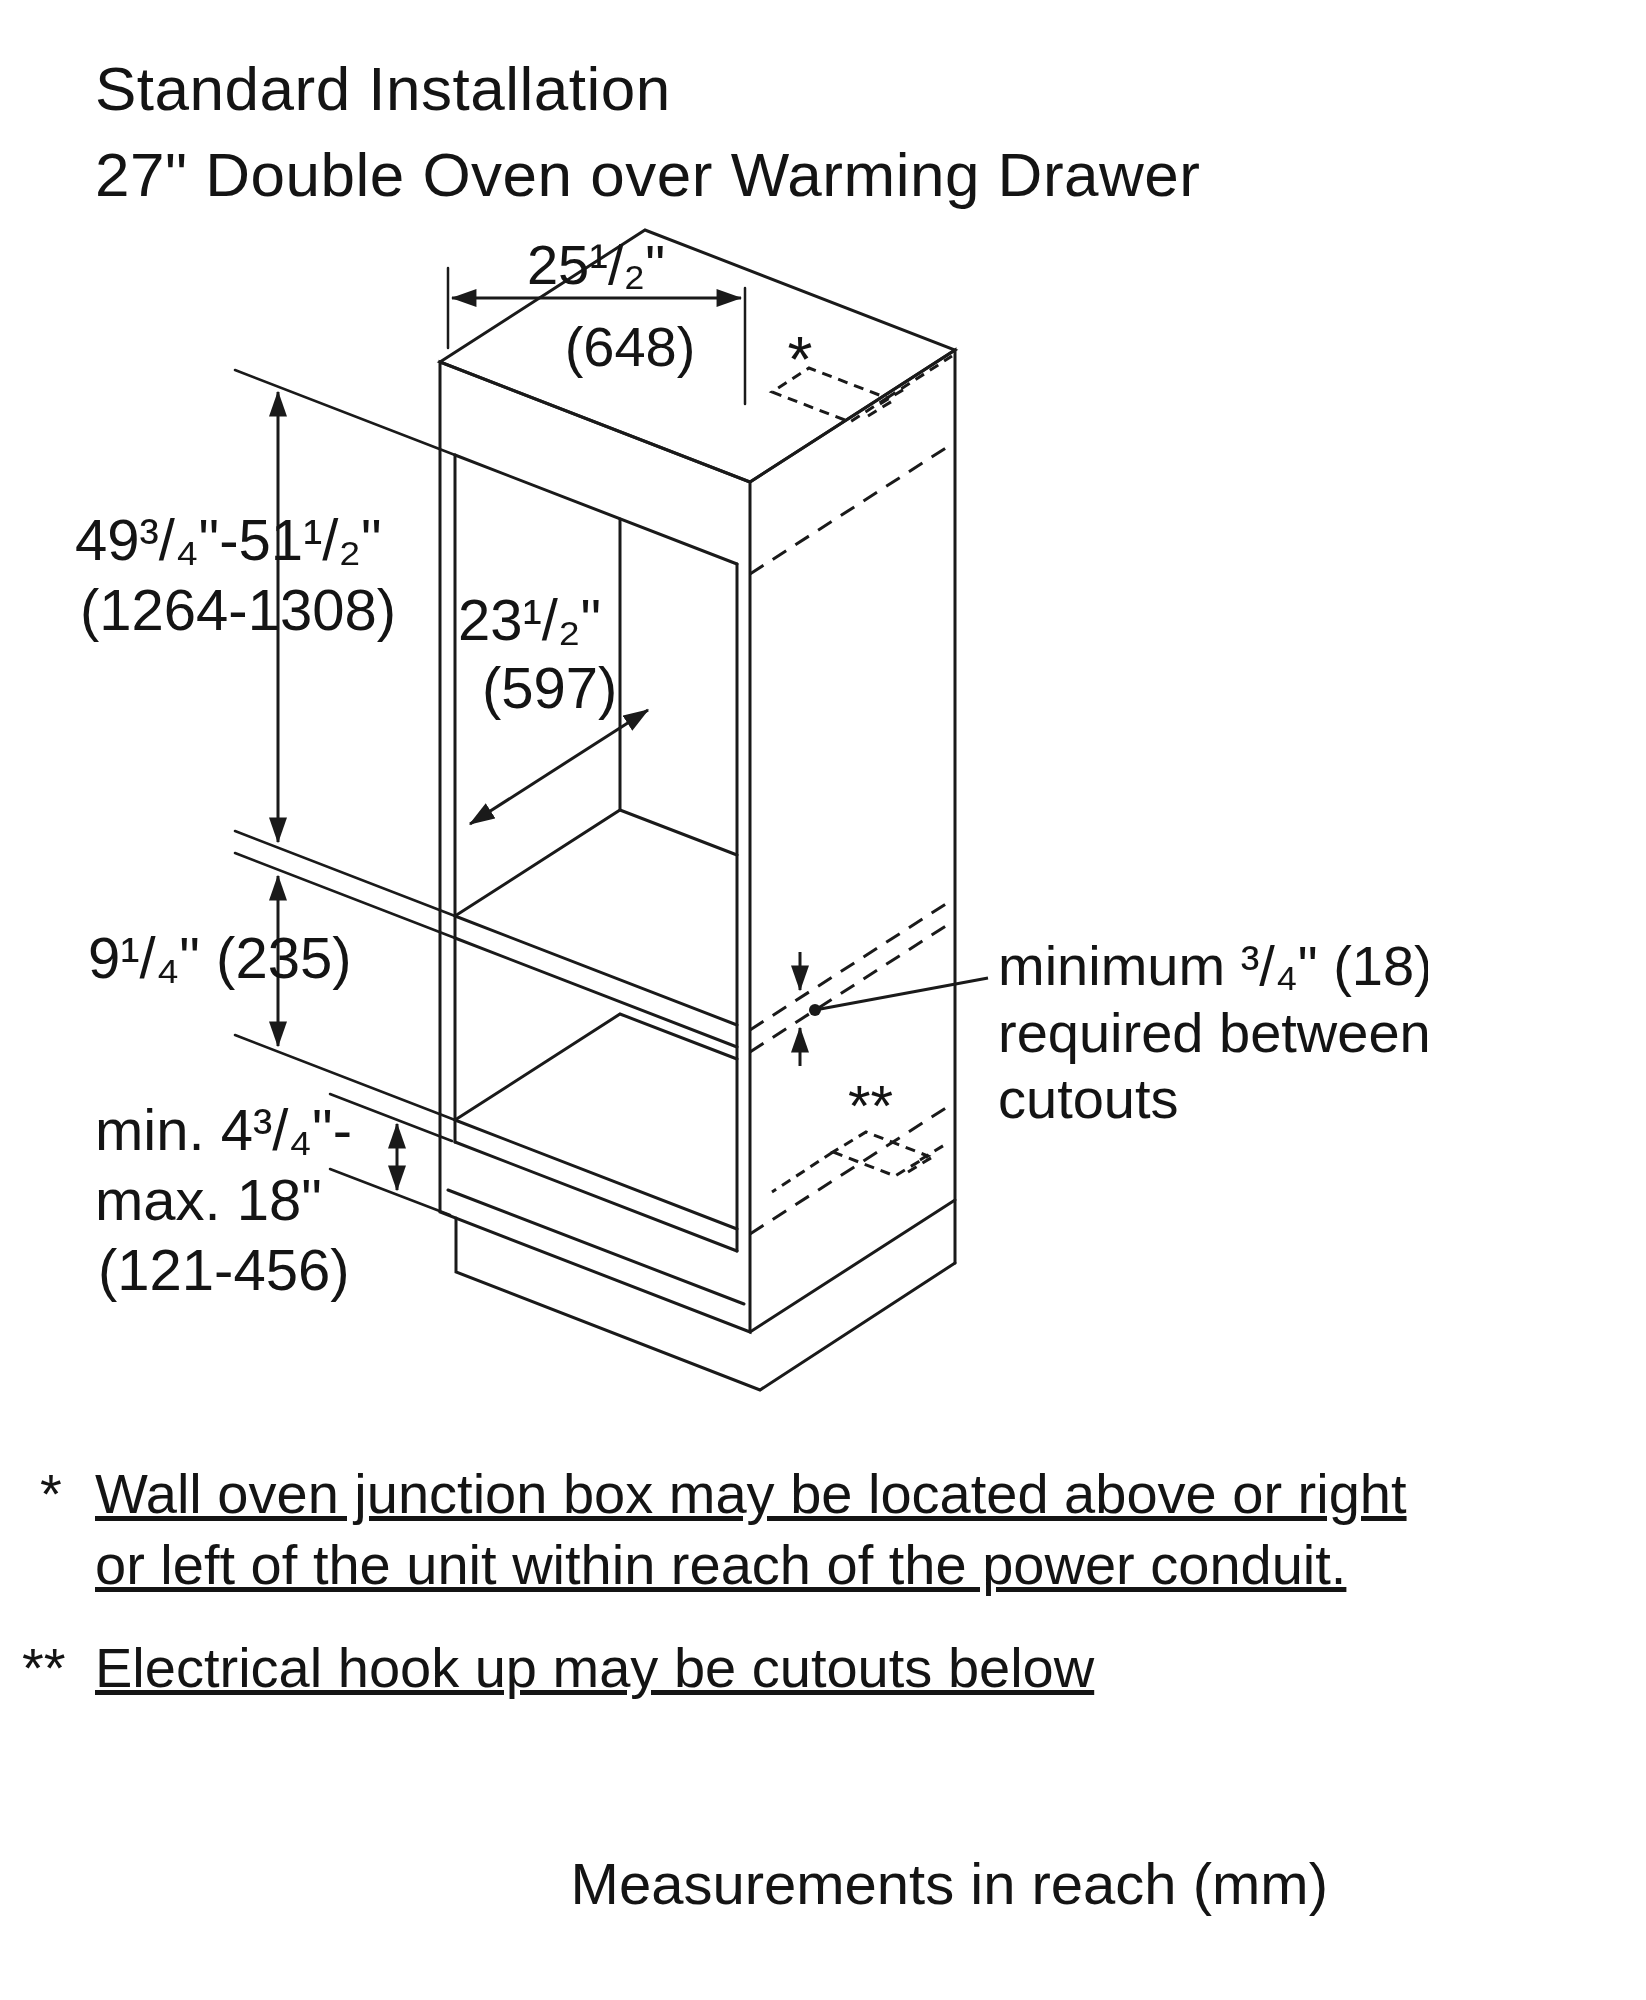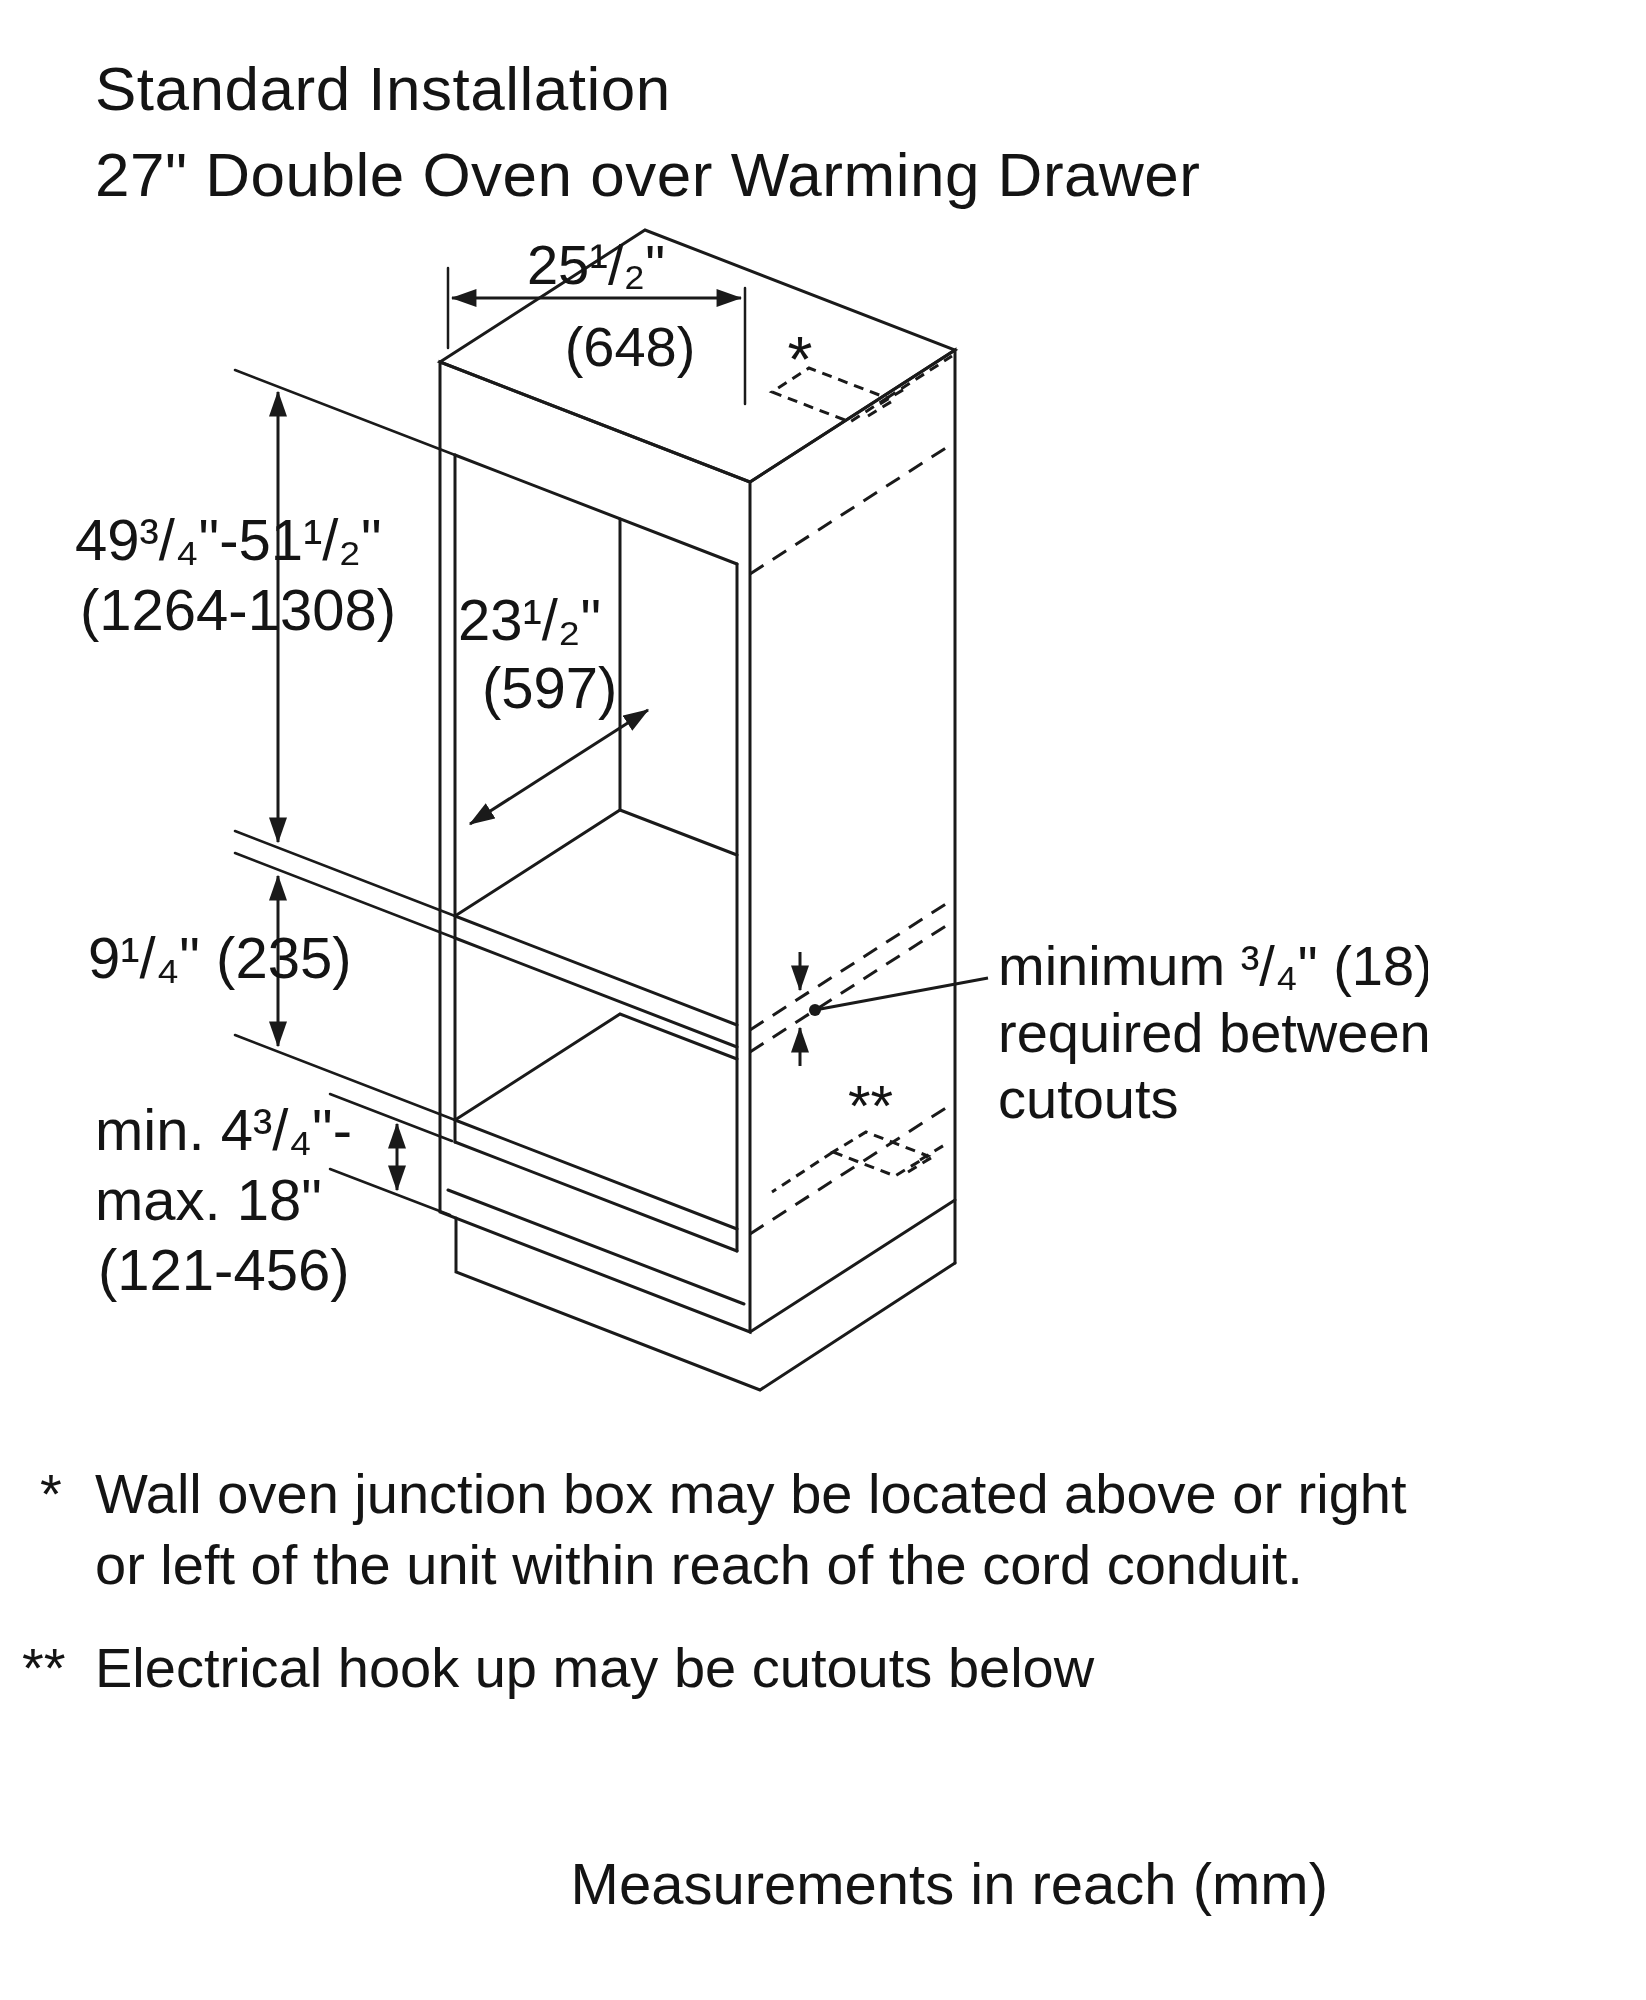--- a/index.html
+++ b/index.html
@@ -14,21 +14,21 @@
   .diagram-svg{position:absolute;left:0;top:0;}
   svg text{
     font-family:"Liberation Sans",sans-serif;fill:#141414;stroke:none;
   }
   .footnote{position:absolute;display:flex;font-size:56px;line-height:71px;}
   .fn-marker{flex:0 0 auto;}
   .fn1{left:40px;top:1458px;}
   .fn1 .fn-marker{width:55px;}
   .fn2{left:22px;top:1632px;}
   .fn2 .fn-marker{width:73px;}
-  .fn-lines div{white-space:nowrap;}
+  .fn-lines div{white-space:nowrap;text-decoration:underline;}
   .footer-note{
     position:absolute;top:1850px;right:100px;font-size:58px;white-space:nowrap;
   }
 </style>
 </head>
 <body>
 
 <div class="page">
 
   <div class="title">
@@ -137,21 +137,21 @@
     <text x="998" y="1118" font-size="56">cutouts</text>
 
     <text x="800" y="382" font-size="64" text-anchor="middle">*</text>
     <text x="848" y="1126" font-size="58">**</text>
   </svg>
 
   <div class="footnote fn1">
     <div class="fn-marker">*</div>
     <div class="fn-lines">
       <div>Wall oven junction box may be located above or right</div>
-      <div>or left of the unit within reach of the cord conduit.</div>
+      <div>or left of the unit within reach of the power conduit.</div>
     </div>
   </div>
 
   <div class="footnote fn2">
     <div class="fn-marker">**</div>
     <div class="fn-lines">
       <div>Electrical hook up may be cutouts below</div>
     </div>
   </div>
 

